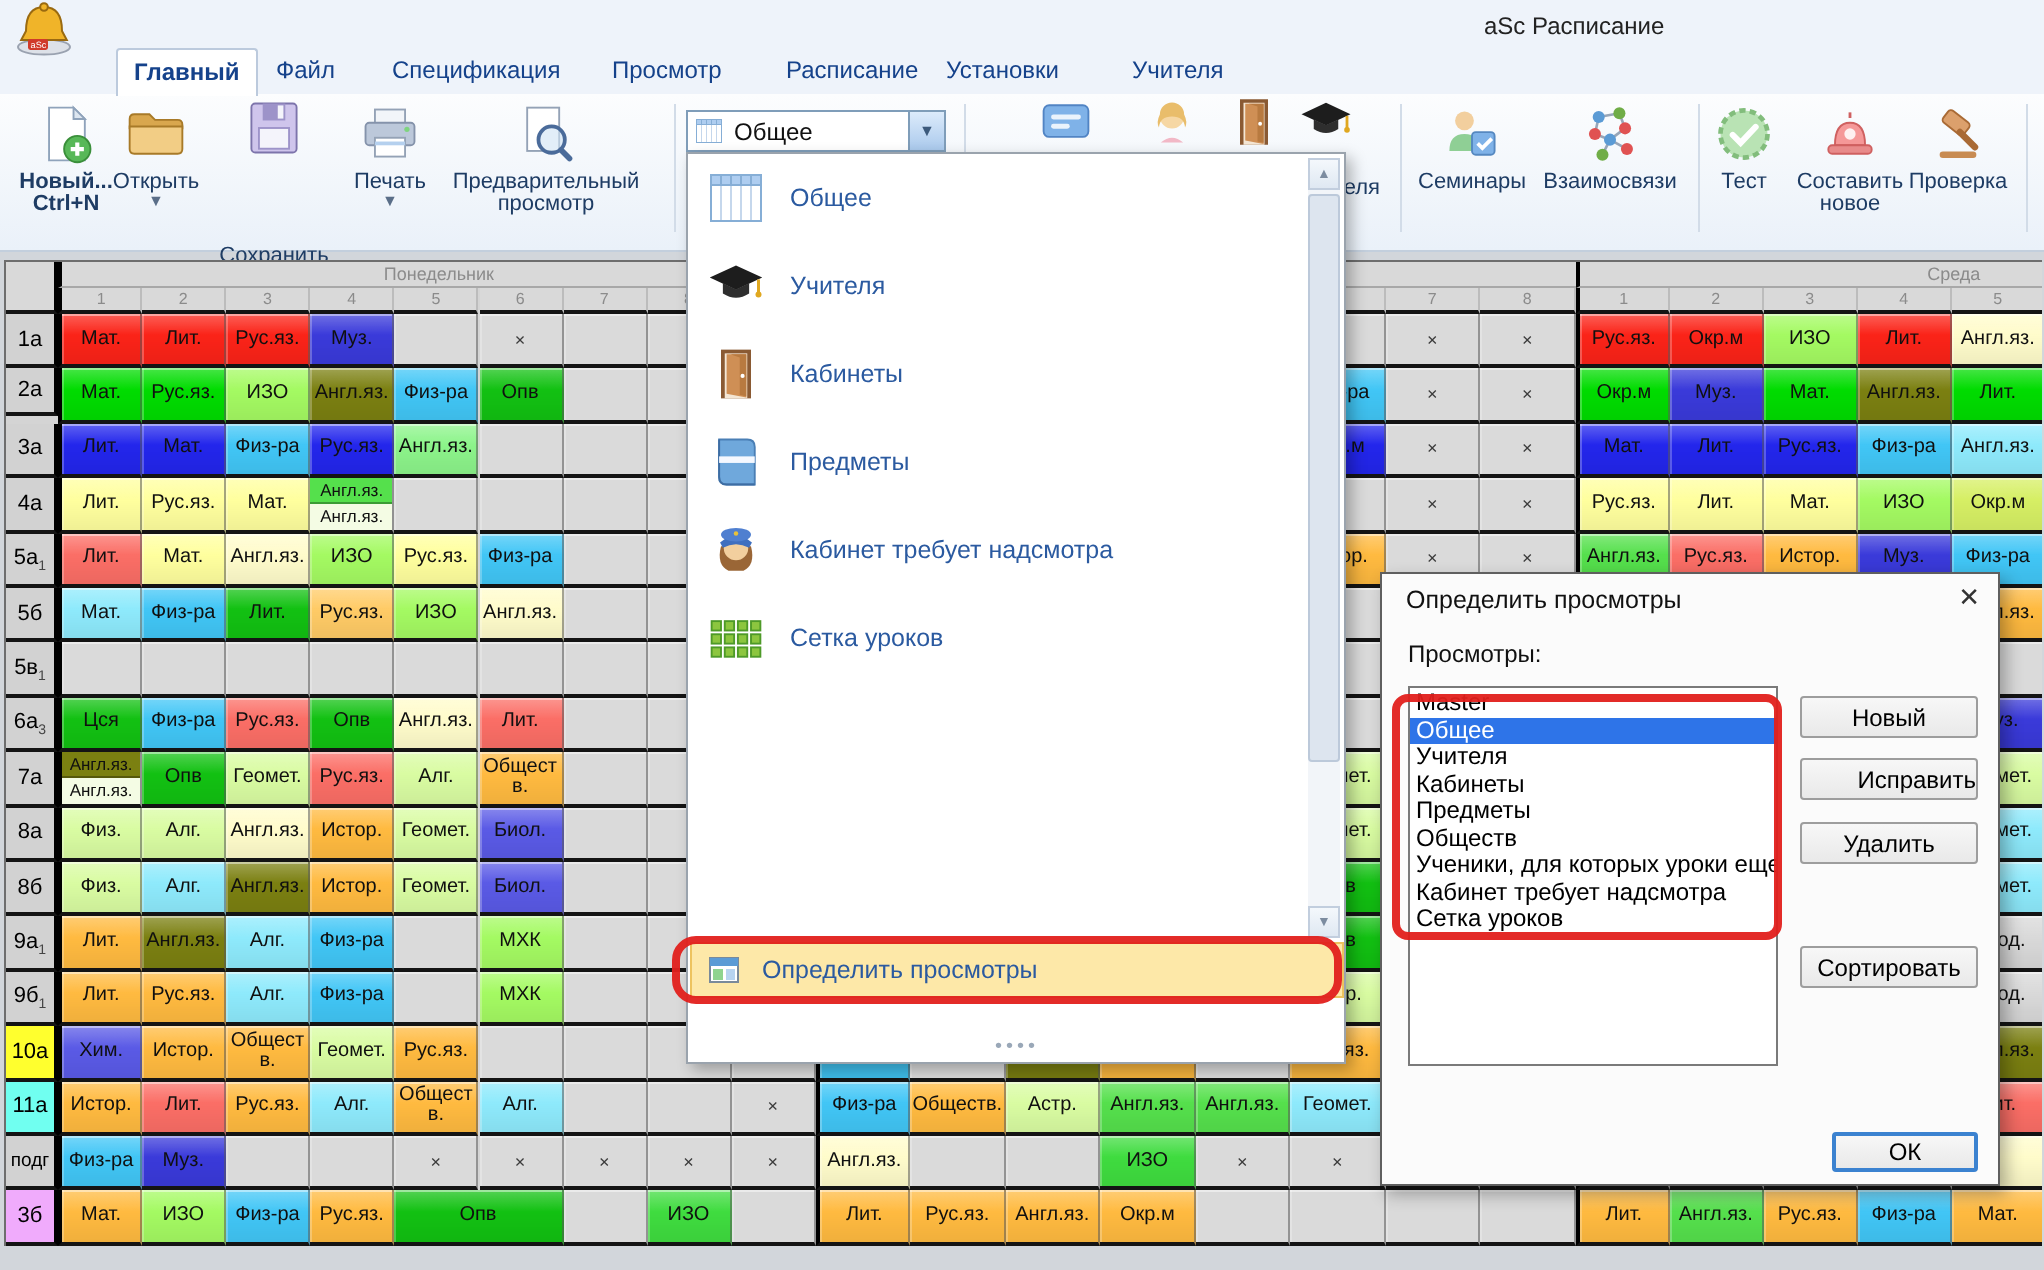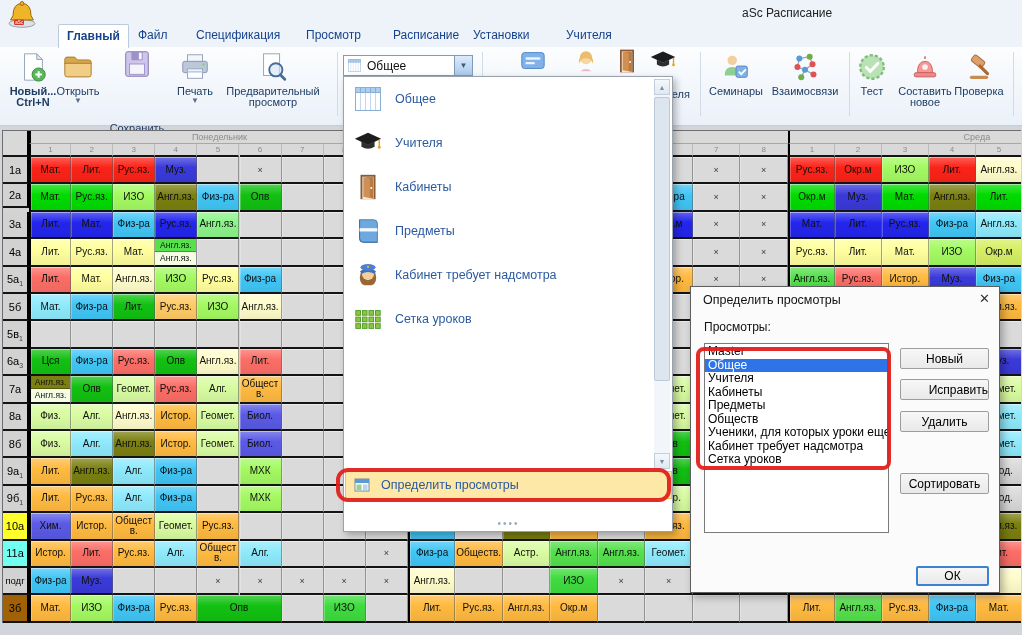--- a/index.html
+++ b/index.html
@@ -1025,21 +1025,21 @@
       <div class="cell" style="left: 642.4px; top: 437px; width: 47.5px; height: 27.4px; background: rgb(218, 218, 218);">
         <span class="xmark">×</span>
       </div>
       <div class="cell" style="left: 689.9px; top: 437px; width: 47.5px; height: 27.4px; background: rgb(218, 218, 218);"></div>
       <div class="cell" style="left: 737.4px; top: 437px; width: 47.5px; height: 27.4px; background: rgb(218, 218, 218);"></div>
       <div class="cell daystart" style="left: 784.9px; top: 437px; width: 47px; height: 27.4px; background: rgb(218, 218, 218);"></div>
       <div class="cell" style="left: 831.9px; top: 437px; width: 47px; height: 27.4px; background: rgb(218, 218, 218);"></div>
       <div class="cell" style="left: 878.9px; top: 437px; width: 47px; height: 27.4px; background: rgb(218, 218, 218);"></div>
       <div class="cell" style="left: 925.9px; top: 437px; width: 47px; height: 27.4px; background: rgb(218, 218, 218);"></div>
       <div class="cell" style="left: 972.9px; top: 437px; width: 47px; height: 27.4px; background: linear-gradient(rgba(255, 255, 255, 0.28), rgba(255, 255, 255, 0) 42%, rgba(0, 0, 0, 0.06)) rgb(255, 252, 203);"></div>
-      <div class="rowlab" style="left: 0px; top: 464.4px; width: 26px; height: 27.4px; background: #a16207; font-size: 11px;">
+      <div class="rowlab" style="left: 0px; top: 464.4px; width: 26px; height: 27.4px; background: #f0abfc; font-size: 11px;">
         <span>3б</span>
       </div>
       <div class="cell daystart" style="left: 26px; top: 464.4px; width: 42.1px; height: 27.4px; background: linear-gradient(rgba(255, 255, 255, 0.28), rgba(255, 255, 255, 0) 42%, rgba(0, 0, 0, 0.06)) rgb(255, 186, 64);">
         <span>Мат.</span>
       </div>
       <div class="cell" style="left: 68.1px; top: 464.4px; width: 42.1px; height: 27.4px; background: linear-gradient(rgba(255, 255, 255, 0.28), rgba(255, 255, 255, 0) 42%, rgba(0, 0, 0, 0.06)) rgb(164, 250, 98);">
         <span>ИЗО</span>
       </div>
       <div class="cell" style="left: 110.2px; top: 464.4px; width: 42.1px; height: 27.4px; background: linear-gradient(rgba(255, 255, 255, 0.28), rgba(255, 255, 255, 0) 42%, rgba(0, 0, 0, 0.06)) rgb(65, 198, 246);">
         <span>Физ-ра</span>

